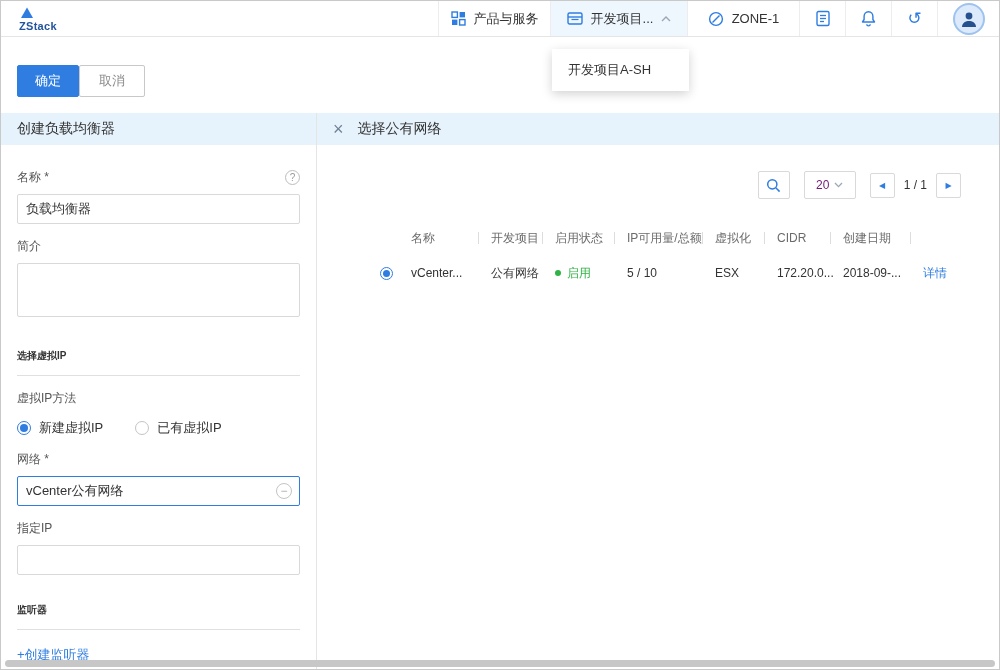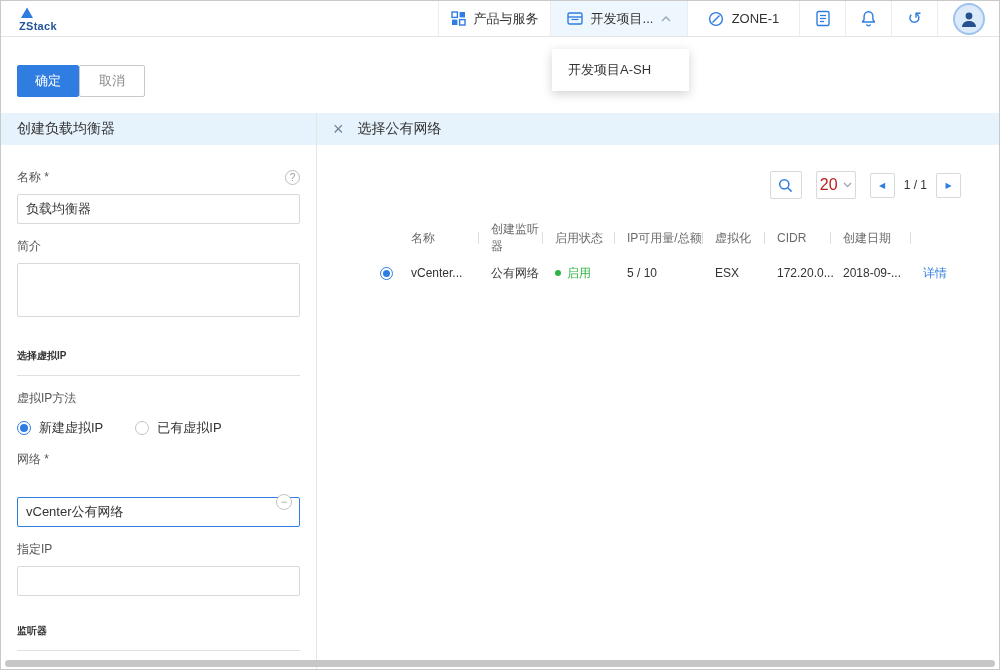--- a/index.html
+++ b/index.html
@@ -43,27 +43,27 @@
   .help-icon { width:15px; height:15px; border-radius:50%; border:1px solid #bdbdbd; color:#9a9a9a; font-size:10px; display:flex; align-items:center; justify-content:center; cursor:pointer; }
   .text-input { width:100%; height:30px; border:1px solid #d9d9d9; border-radius:2px; padding:0 8px; font-size:13px; color:#333; font-family:inherit; background:#fff; }
   .textarea { width:100%; height:54px; border:1px solid #d9d9d9; border-radius:2px; padding:6px 8px; font-size:13px; resize:none; font-family:inherit; }
   .section-title { margin-top:28px; padding-bottom:12px; border-bottom:1px solid #e0e0e0; font-size:10px; font-weight:bold; color:#333; }
   .radio-row { display:flex; gap:32px; margin:12px 0 4px; }
   .radio { display:flex; align-items:center; gap:8px; font-size:13px; color:#333; cursor:pointer; }
   .radio-dot { width:14px; height:14px; border-radius:50%; border:1px solid #c4c4c4; position:relative; background:#fff; }
   .radio-dot.checked { border-color:#2f7de1; }
   .radio-dot.checked::after { content:""; position:absolute; left:2px; top:2px; right:2px; bottom:2px; border-radius:50%; background:#2f7de1; }
   .network-wrap { position:relative; }
-  .network-input { border-color:#2f7de1; padding-right:32px;margin-top:21px; }
+  .network-input { border-color:#2f7de1; padding-right:32px; }
   .minus-icon { position:absolute; right:8px; top:50%; transform:translateY(-50%); width:16px; height:16px; border-radius:50%; border:1px solid #c4c4c4; color:#b0b0b0; font-size:12px; line-height:14px; text-align:center; cursor:pointer; background:#fff; }
   .link { color:#2f7de1; font-size:13px; cursor:pointer; display:inline-block; margin-top:16px; }
   
   .toolbar { display:flex; justify-content:flex-end; align-items:center; gap:14px; margin:26px 38px 0 0; }
   .search-btn { width:32px; height:28px; border:1px solid #d9d9d9; border-radius:2px; display:flex; align-items:center; justify-content:center; cursor:pointer; background:#fff; }
-  .page-size { width:40px; height:28px; border:1px solid #d9d9d9; border-radius:2px; display:flex; align-items:center; justify-content:center; gap:5px; font-size:16px; color:#b91c1c; cursor:pointer; background:#fff; }
+  .page-size { width:52px; height:28px; border:1px solid #d9d9d9; border-radius:2px; display:flex; align-items:center; justify-content:center; gap:5px; font-size:12px; color:#701a75; cursor:pointer; background:#fff; }
   .pager { display:flex; align-items:center; gap:9px; }
   .pager-btn { width:25px; height:25px; border:1px solid #d9d9d9; border-radius:2px; display:flex; align-items:center; justify-content:center; color:#2f7de1; font-size:8px; cursor:pointer; background:#fff; }
   .pager-text { font-size:12px; color:#333; }
   .table { margin:24px 32px 0 56px; }
   .thead { display:flex; align-items:center; height:30px; }
   .th { font-size:12px; color:#6b6b6b; position:relative; padding-left:12px; display:flex; align-items:center; height:14px; }
   .th.sep::after { content:""; position:absolute; right:0; top:1px; height:12px; width:1px; background:#ddd; }
   .trow { display:flex; align-items:center; height:40px; font-size:12px; color:#333; cursor:pointer; }
   .td { padding-left:12px; display:flex; align-items:center; }
   .col-radio { width:26px; padding-left:0 !important; justify-content:center; display:flex; }
@@ -254,21 +254,21 @@
         <div class="pager-btn">◀</div>
         <span class="pager-text">1 / 1</span>
         <div class="pager-btn">▶</div>
       </div>
     </div>
 
     <div class="table">
       <div class="thead">
         <div class="th col-radio"></div>
         <div class="th sep col-name">名称</div>
-        <div class="th sep col-type">创建监听器</div>
+        <div class="th sep col-type">开发项目</div>
         <div class="th sep col-status">启用状态</div>
         <div class="th sep col-ip">IP可用量/总额</div>
         <div class="th sep col-virt">虚拟化</div>
         <div class="th sep col-cidr">CIDR</div>
         <div class="th sep col-date">创建日期</div>
         <div class="th col-action"></div>
       </div>
       <div class="trow">
         <div class="td col-radio">
           <span class="row-radio"></span>

